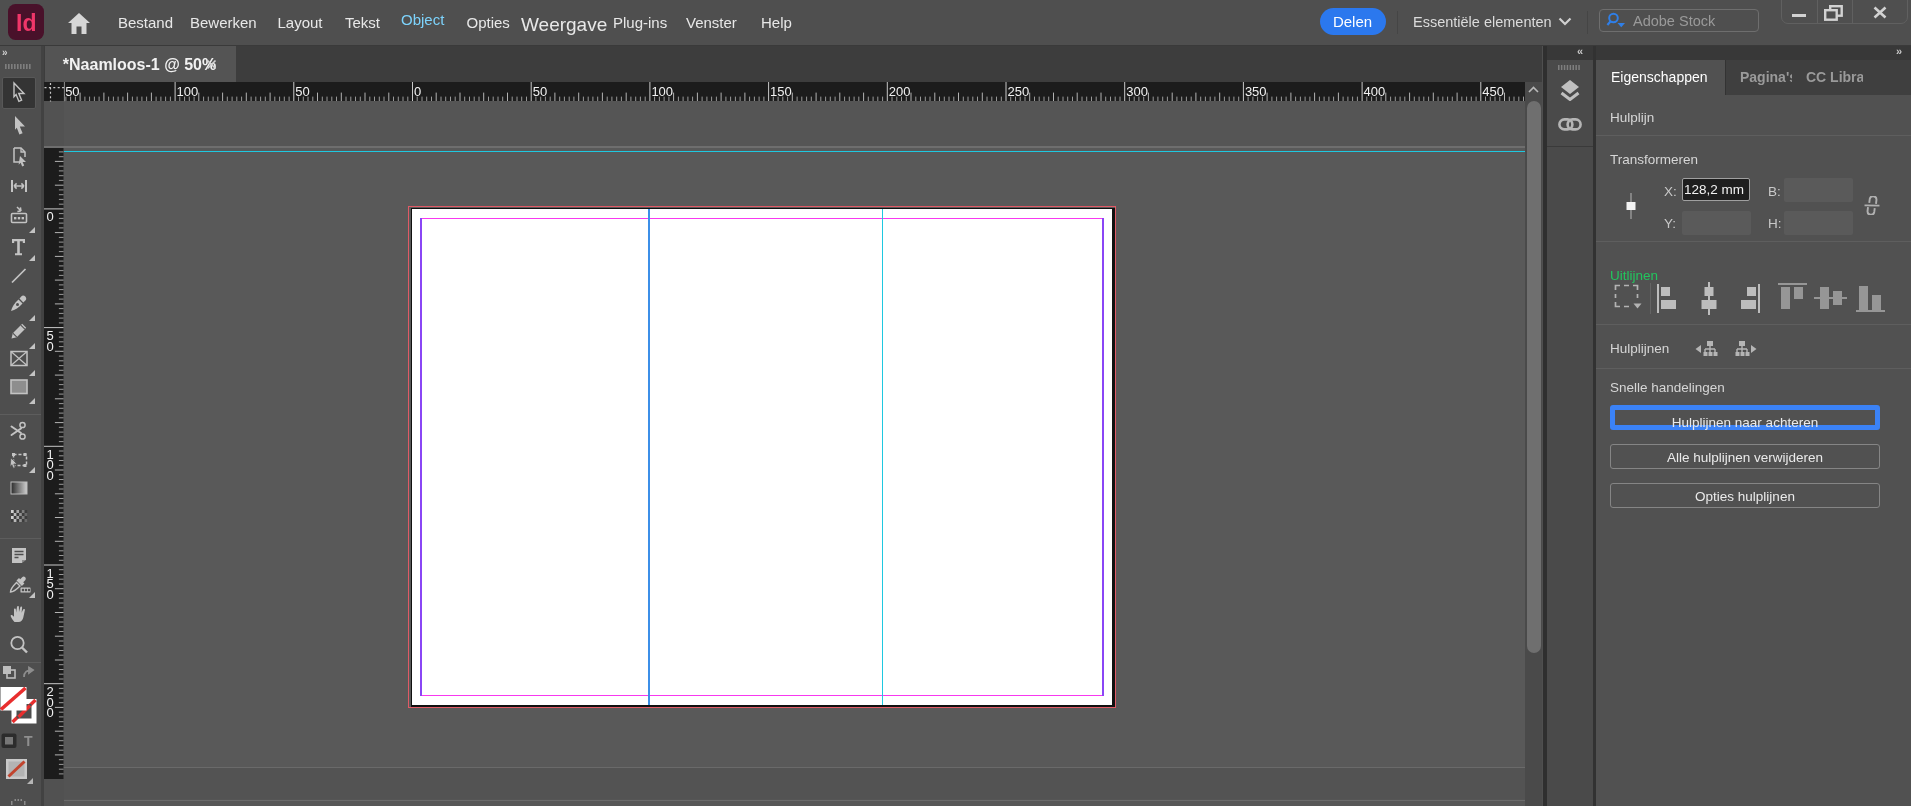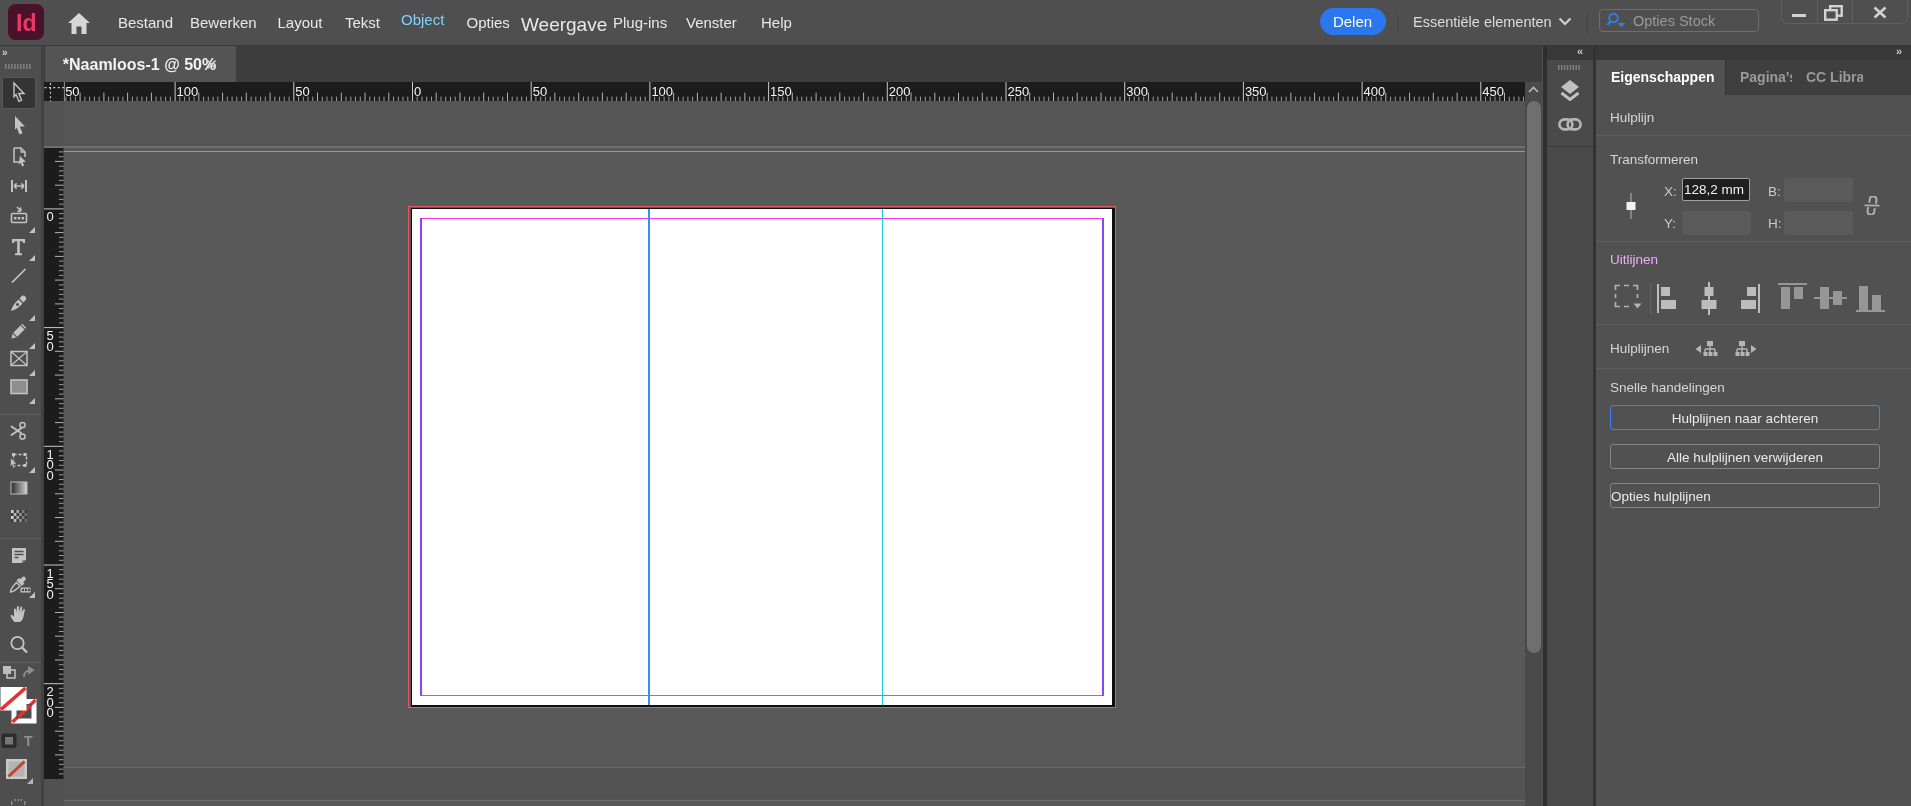--- a/index.html
+++ b/index.html
@@ -30,21 +30,21 @@
 <svg style="position:absolute;left:1558px;top:17px" width="14" height="9" viewBox="0 0 14 9">
     <path d="M1.5 1.5 L7 7 L12.5 1.5" fill="none" stroke="#d0d0d0" stroke-width="2.2"></path>
   </svg>
 <div style="position:absolute;left:1586.5px;top:10.5px;width:1px;height:23px;background:#454545"></div>
 <div style="position:absolute;left:1599px;top:9px;width:160px;height:23px;border:1px solid #6e6e6e;border-radius:4px"></div>
 <svg style="position:absolute;left:1606px;top:12px" width="22" height="18" viewBox="0 0 22 18">
 <circle cx="7.5" cy="6" r="4.3" fill="none" stroke="#2f7fe8" stroke-width="2"></circle>
     <path d="M4.6 9.2 L1.4 13" stroke="#2f7fe8" stroke-width="2.2"></path>
 <path d="M11.5 11 h7.5 l-3.75 4.2 Z" fill="#2f7fe8"></path>
   </svg>
-<div style="position:absolute;left:1633px;top:13px;font-size:14.5px;color:#9a9a9a">Opties Stock</div>
+<div style="position:absolute;left:1633px;top:13px;font-size:14.5px;color:#9a9a9a">Adobe Stock</div>
 <div style="position:absolute;left:1781px;top:-8px;width:127px;height:32px;border:1px solid #606060;border-radius:7px"></div>
 <div style="position:absolute;left:1816.5px;top:0;width:1px;height:24px;background:#606060"></div>
 <div style="position:absolute;left:1851.5px;top:0;width:1px;height:24px;background:#606060"></div>
 <div style="position:absolute;left:1792px;top:13.5px;width:13.5px;height:3.6px;background:#d2d2d2"></div>
 <svg style="position:absolute;left:1824px;top:5px" width="20" height="16" viewBox="0 0 20 16">
 <rect x="6.2" y="1.2" width="11.5" height="9.5" fill="none" stroke="#d2d2d2" stroke-width="2.4"></rect>
 <rect x="1.2" y="5.2" width="11.5" height="9.5" fill="#4f4f4f" stroke="#d2d2d2" stroke-width="2.4"></rect>
   </svg>
 <svg style="position:absolute;left:1873px;top:5.5px" width="14" height="13" viewBox="0 0 14 13">
 <path d="M1.5 1.5 L12.5 11.5 M12.5 1.5 L1.5 11.5" stroke="#d2d2d2" stroke-width="2.6"></path>
@@ -320,21 +320,21 @@
   </svg>
 <svg style="position:absolute;left:1558px;top:118px" width="24" height="13" viewBox="0 0 24 13">
 <rect x="1.4" y="1.4" width="13" height="10" rx="5" fill="none" stroke="#b5b5b5" stroke-width="2.6"></rect>
 <rect x="9.6" y="1.4" width="13" height="10" rx="5" fill="none" stroke="#b5b5b5" stroke-width="2.6"></rect>
   </svg>
 <div style="position:absolute;left:1546.5px;top:145.6px;width:46px;height:1.4px;background:#3a3a3a"></div>
 <div style="position:absolute;left:1592.5px;top:46px;width:3.5px;height:760px;background:#323232"></div>
 <div style="position:absolute;left:1596px;top:60px;width:315px;height:746px;background:#515151"></div>
 <div style="position:absolute;left:1596px;top:60px;width:315px;height:35px;background:#3f3f3f"></div>
 <div style="position:absolute;left:1596px;top:60px;width:129px;height:35px;background:#515151"></div>
-<div style="position:absolute;left:1611px;top:69px;font-size:14px;font-weight:bold;color:#ffffff">Eigenschappen</div>
+<div style="position:absolute;left:1611px;top:69px;font-size:14px;font-weight:normal;color:#ffffff">Eigenschappen</div>
 <div style="position:absolute;left:1725px;top:60px;width:1px;height:35px;background:#333"></div>
 <div style="position:absolute;left:1740px;top:69px;font-size:14px;font-weight:bold;color:#9a9a9a;width:52px;overflow:hidden;white-space:nowrap">Pagina's</div>
 <div style="position:absolute;left:1806px;top:69px;font-size:14px;font-weight:bold;color:#9a9a9a;width:57px;overflow:hidden;white-space:nowrap">CC Libraries</div>
 <div style="position:absolute;left:1610px;top:110px;font-size:13.5px;color:#d6d6d6">Hulplijn</div>
 <div style="position:absolute;left:1596px;top:135px;width:315px;height:1px;background:#5e5e5e"></div>
 <div style="position:absolute;left:1610px;top:152px;font-size:13.5px;color:#d6d6d6">Transformeren</div>
 <svg style="position:absolute;left:1624px;top:193px" width="14" height="26" viewBox="0 0 14 26">
 <path d="M7 0 V26" stroke="#9a9a9a" stroke-width="1.4"></path>
 <rect x="2.5" y="9" width="9" height="8" fill="#f2f2f2"></rect>
   </svg>
@@ -347,21 +347,21 @@
 <div style="position:absolute;left:1768px;top:216px;font-size:13.5px;color:#c9c9c9">H:</div>
 <div style="position:absolute;left:1783.5px;top:211px;width:69px;height:23.5px;background:#5a5a5a;border-radius:2px"></div>
 <svg style="position:absolute;left:1863px;top:196px" width="18" height="19" viewBox="0 0 18 19">
 <g stroke="#b0b0b0" stroke-width="1.9" fill="none" transform="rotate(-38 9 9.5)">
 <path d="M8.4 5.8 l2.8-2.8 a3.4 3.4 0 0 1 4.8 4.8 L13.2 10.6"></path>
 <path d="M9.6 13.2 l-2.8 2.8 a3.4 3.4 0 0 1 -4.8-4.8 L4.8 8.4"></path>
 <path d="M14.8 14.2 L3.2 4.8"></path>
 </g>
   </svg>
 <div style="position:absolute;left:1596px;top:240.5px;width:315px;height:1px;background:#5e5e5e"></div>
-<div style="position:absolute;left:1610px;top:252px;font-size:13.5px;color:#f0abfc">Uitlijnen</div>
+<div style="position:absolute;left:1610px;top:268px;font-size:13.5px;color:#22c55e">Uitlijnen</div>
 <svg style="position:absolute;left:1613px;top:283px" width="30" height="30" viewBox="0 0 30 30">
 <g stroke="#b3b3b3" stroke-width="1.7" fill="none">
 <path d="M2.5 7 V2.5 H7 M11 2.5 H16 M20 2.5 H24.5 V7 M24.5 11 V15 M2.5 11 V15 M2.5 19 V23.5 H7 M11 23.5 H16"></path>
 </g>
     <path d="M20.5 20.5 h8 l-4 5 Z" fill="#b3b3b3"></path>
   </svg>
 <div style="position:absolute;left:1650px;top:283px;width:1px;height:31px;background:#646464"></div>
 <svg style="position:absolute;left:1657px;top:282px" width="22" height="33" viewBox="0 0 22 33">
     <g fill="#bdbdbd">
       <rect x="0" y="2" width="2" height="29"></rect>
@@ -421,14 +421,14 @@
 <path d="M20 5 L25.5 9 L20 13 Z"></path>
 <rect x="8" y="1" width="6" height="5"></rect>
       <path d="M11 6 V9 M6 9 H16 M6 9 V12 M11 9 V12 M16 9 V12" stroke="#b5b5b5" stroke-width="1.4" fill="none"></path>
 <rect x="4.5" y="12" width="4" height="4"></rect>
       <rect x="9.5" y="12" width="4" height="4"></rect>
       <rect x="14.5" y="12" width="4" height="4"></rect>
     </g>
   </svg>
 <div style="position:absolute;left:1596px;top:368px;width:315px;height:1px;background:#5e5e5e"></div>
 <div style="position:absolute;left:1610px;top:380px;font-size:13.5px;color:#d6d6d6">Snelle handelingen</div>
-<div style="position:absolute;left:1610px;width:270px;height:25px;border:1px solid #3b82f6;border-radius:3px;color:#eaeaea;font-size:13.5px;text-align:center;line-height:25px;top:404.5px">Hulplijnen naar achteren</div>
+<div style="position:absolute;left:1610px;width:270px;height:25px;border:5px solid #3b82f6;border-radius:3px;color:#eaeaea;font-size:13.5px;text-align:center;line-height:25px;top:404.5px">Hulplijnen naar achteren</div>
 <div style="position:absolute;left:1610px;width:270px;height:25px;border:1px solid #858585;border-radius:3px;color:#eaeaea;font-size:13.5px;text-align:center;line-height:25px;top:443.5px">Alle hulplijnen verwijderen</div>
-<div style="position:absolute;left:1610px;width:270px;height:25px;border:1px solid #858585;border-radius:3px;color:#eaeaea;font-size:13.5px;line-height:25px;top:482.5px">Opties hulplijnen</div>
+<div style="position:absolute;left:1610px;width:270px;height:25px;border:1px solid #858585;border-radius:3px;color:#eaeaea;font-size:13.5px;text-align:center;line-height:25px;top:482.5px">Opties hulplijnen</div>
 </body></html>

